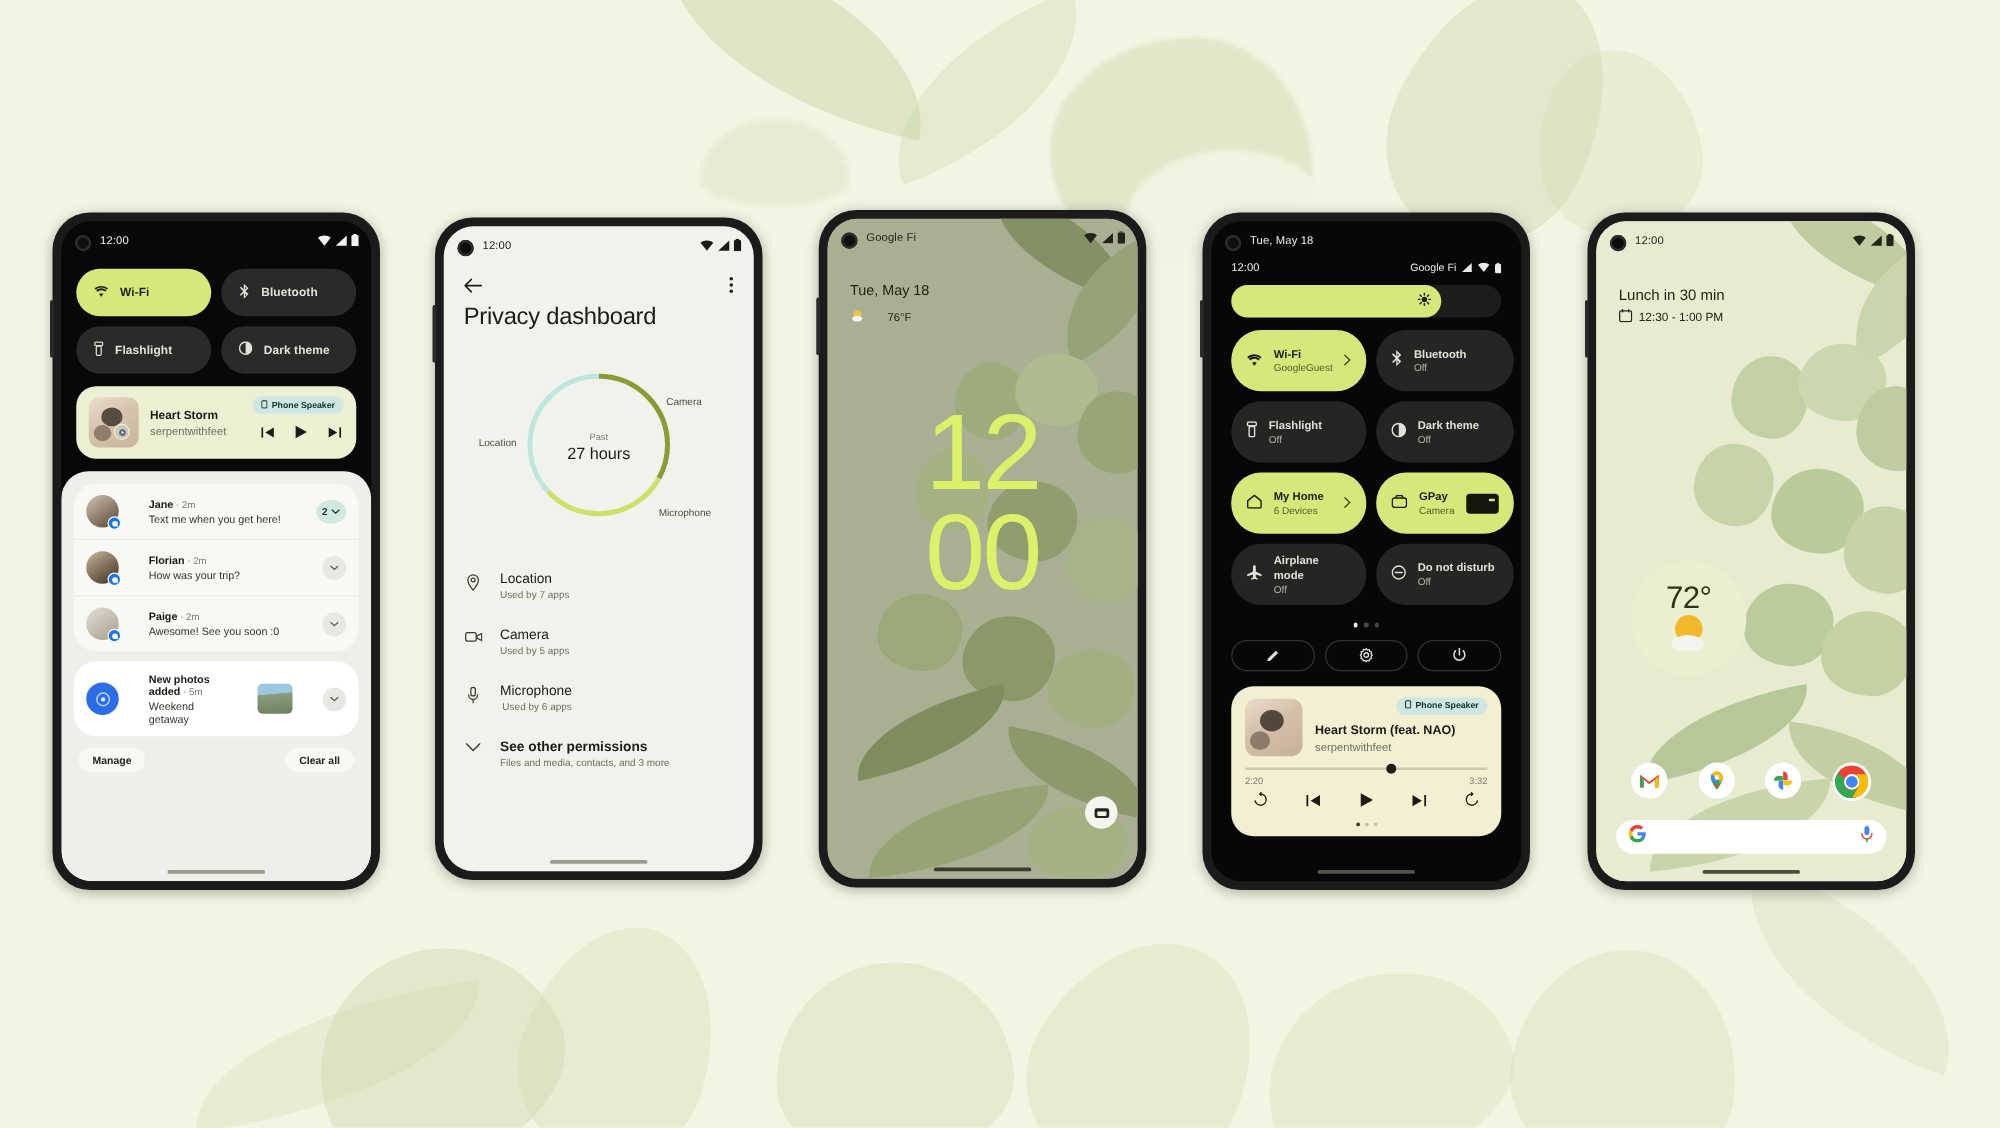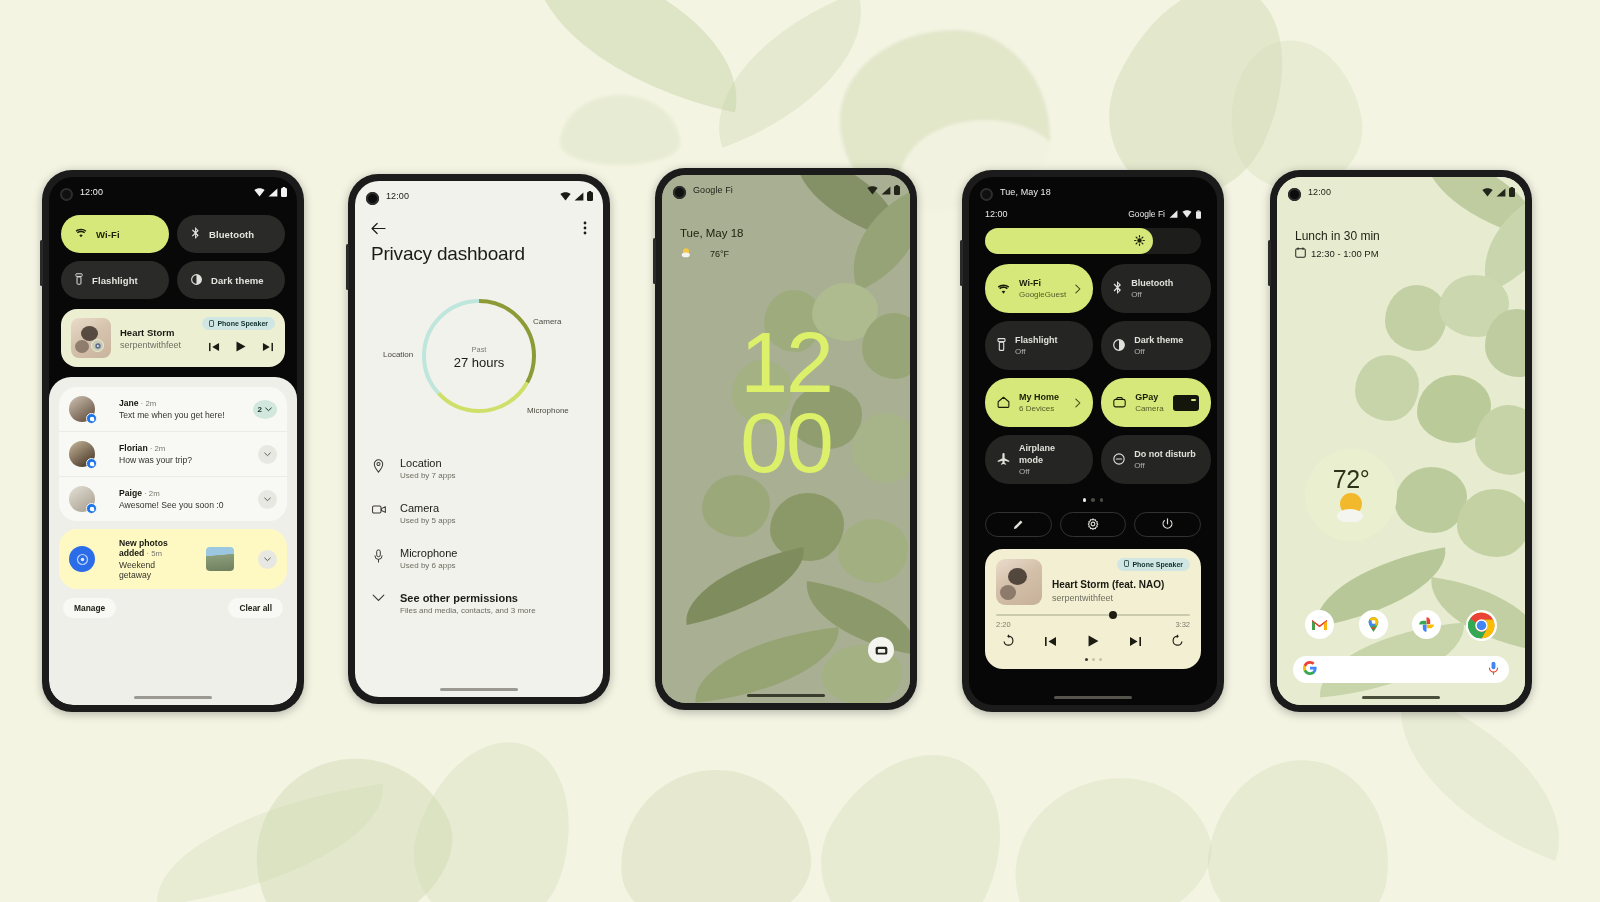--- a/index.html
+++ b/index.html
@@ -118,21 +118,21 @@
   .notif-text { font-size:8.6px; color:#33332b; margin-top:2px; }
   .chev {
     width:19px; height:19px; border-radius:50%; background:#E8E8E2;
     display:flex; align-items:center; justify-content:center; flex:0 0 19px;
   }
   .chev.count { width:auto; padding:0 5px; gap:3px; background:#D2E7DE; font-size:8px; color:#14332a; font-weight:600; }
   .photo-thumb {
     width:28px; height:24px; border-radius:4px; flex:0 0 28px;
     background:linear-gradient(175deg,#9cc7e0 0%,#9cc7e0 34%,#8c9d7c 36%,#6d7f5e 100%);
   }
-  .pcard { background:#fef9c3; border-radius:18px; margin-top:8px; }
+  .pcard { background:#ffffff; border-radius:18px; margin-top:8px; }
   .sheet-actions { display:flex; justify-content:space-between; padding:9px 4px 0; }
   .sheet-btn {
     background:#F8F9F4; border-radius:14px; font-size:8.4px; font-weight:600;
     color:#22221a; padding:5px 11px;
   }
 
   
   #p2 { left:348px; top:174px; width:262px; height:530px; }
   #p2 .screen { background:#F2F2ED; }
   #p2 .statusbar { color:#1b1b16; }
@@ -141,21 +141,21 @@
   .donut-wrap { position:absolute; top:112px; left:0; right:0; height:130px; }
   .donut { position:absolute; left:50%; top:0; transform:translateX(-50%); }
   .donut-center { position:absolute; left:50%; top:52px; transform:translateX(-50%); text-align:center; width:100px; }
   .donut-sub { font-size:7.4px; color:#7c7c70; }
   .donut-main { font-size:13px; color:#1c1c16; margin-top:1px; }
   .dlabel { position:absolute; font-size:8px; color:#4b4b41; }
   .perm-list { position:absolute; top:265px; left:0; right:0; padding:0 16px; }
   .perm-row { display:flex; gap:14px; align-items:flex-start; padding:11px 0; }
   .perm-ic { width:15px; flex:0 0 15px; display:flex; justify-content:center; padding-top:2px; }
   .perm-name { font-size:11px; color:#1c1c16; }
-  .perm-sub { font-size:8px; color:#6d6d62; margin-top:2px; }
+  .perm-sub { font-size:8px; color:#6d6d62; margin-top:2px;text-align:right; }
 
   
   #p3 { left:655px; top:168px; width:262px; height:542px; }
   #p3 .screen { background:#AEB396; }
   #p3 .statusbar { color:#23251b; }
   .wall {
     position:absolute; inset:0;
     background:#A9AF92;
   }
   .wflower { position:absolute; border-radius:50% 50% 45% 55%/55% 45% 55% 45%; }

